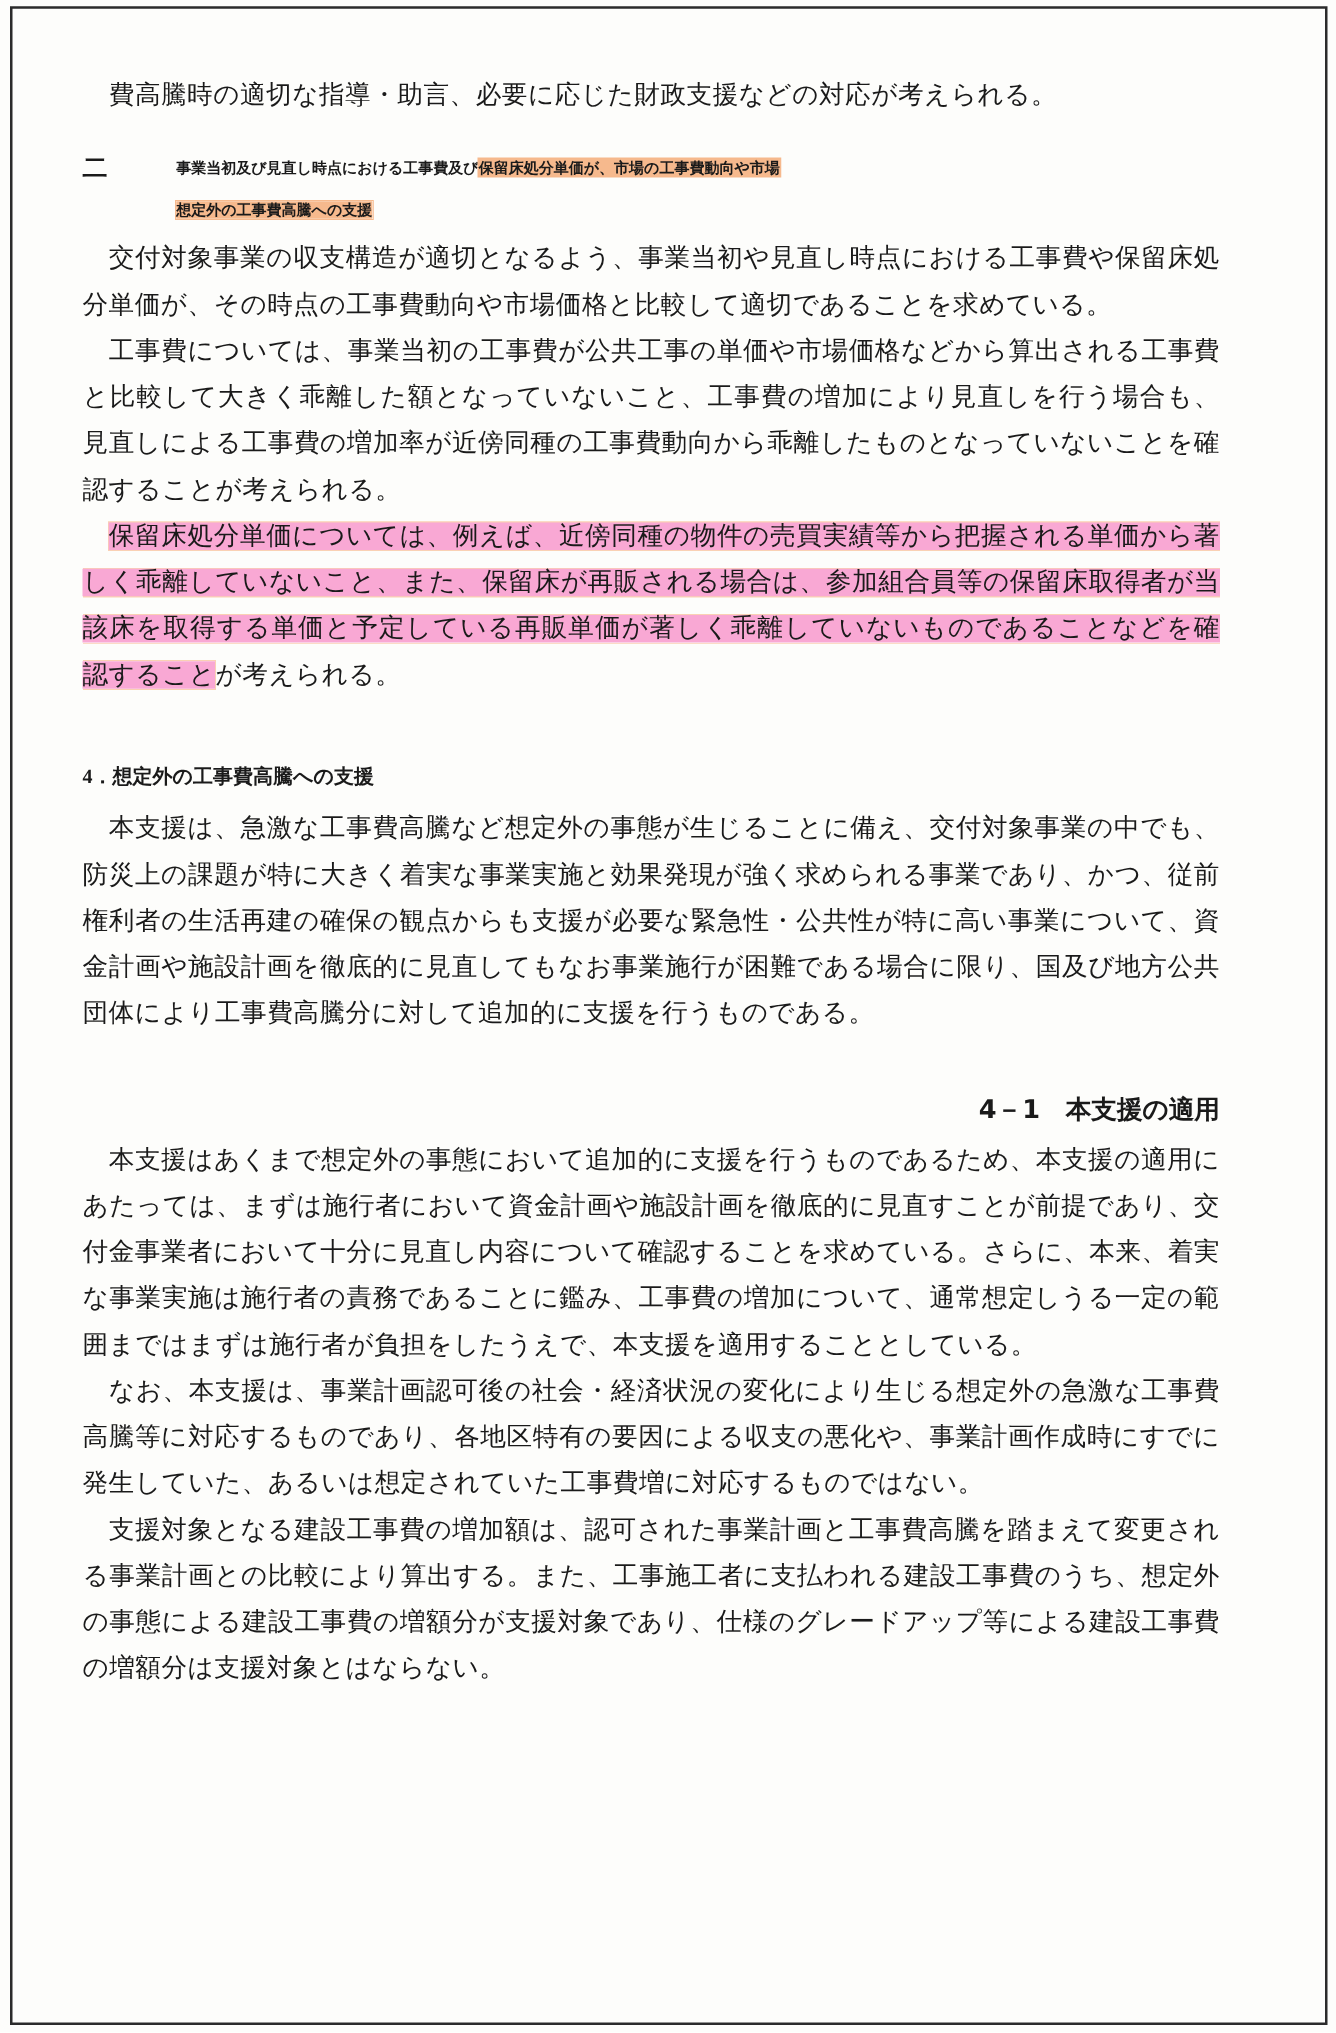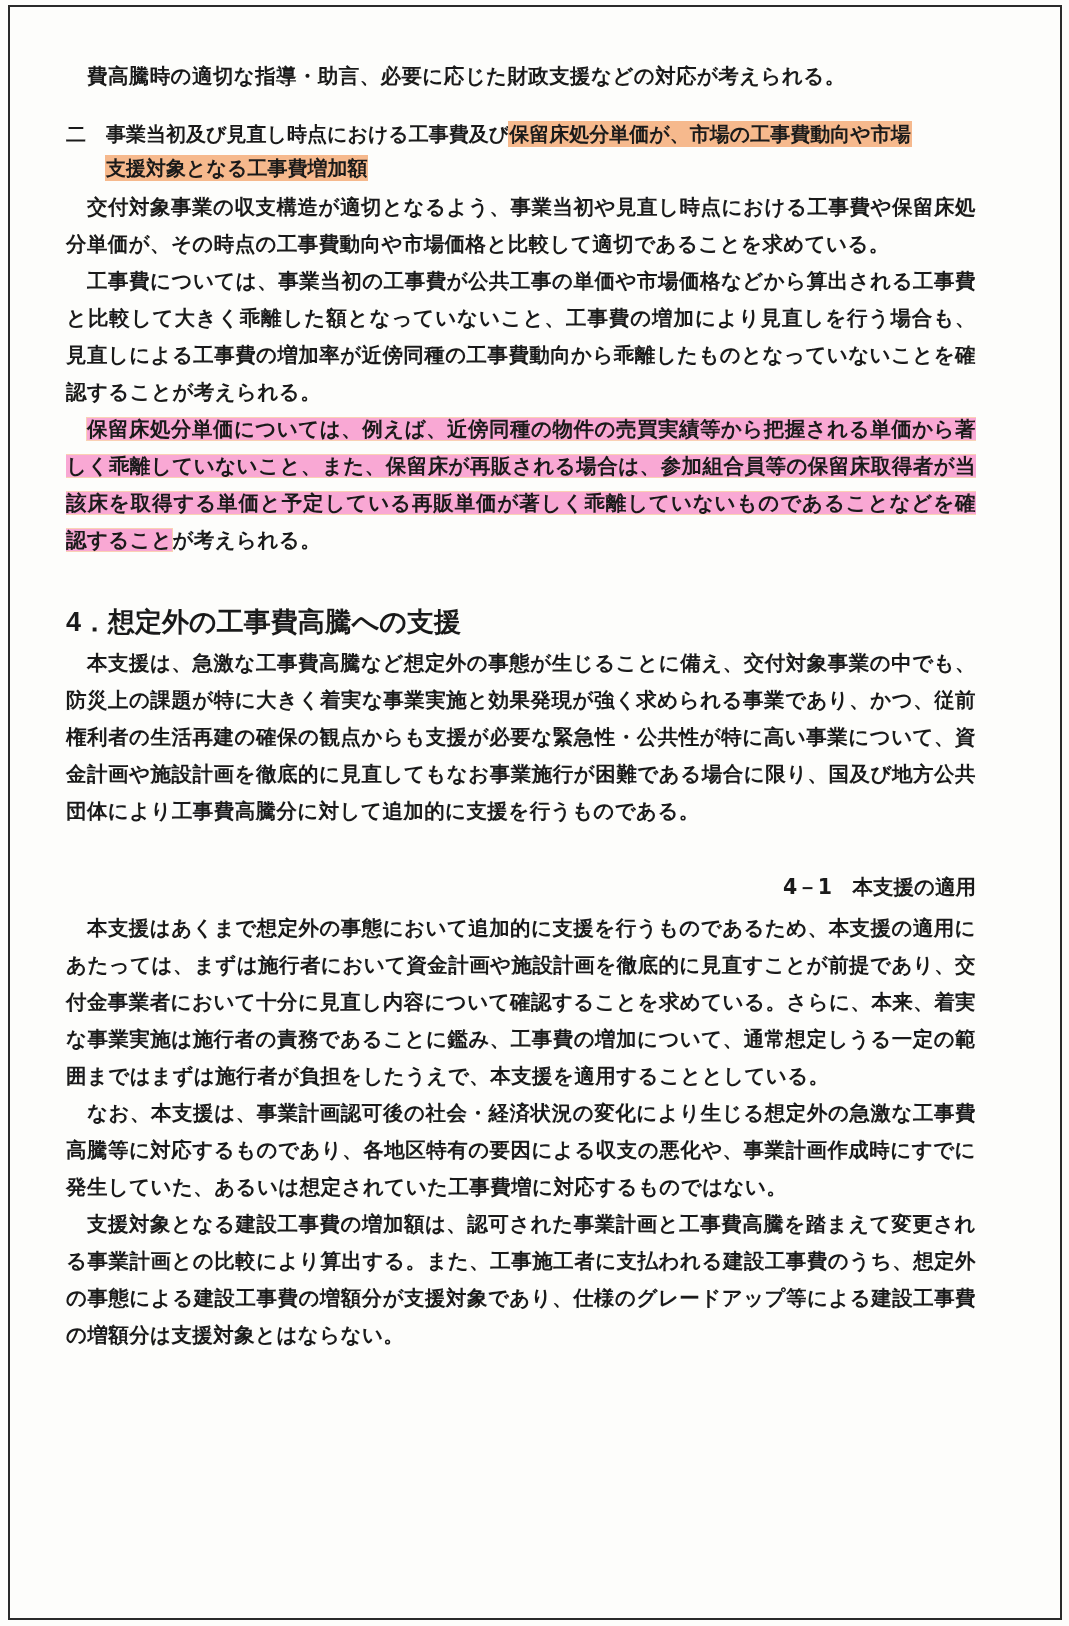--- a/index.html
+++ b/index.html
@@ -29,21 +29,21 @@
   }
   .content {
     position: absolute;
     left: 66px;
     top: 58px;
     width: 910px;
   }
   p, h2, h3 {
     margin: 0;
     padding: 0;
-    font-weight: bold;
+    font-weight: normal;
   }
   .body-text {
     font-size: 20.5px;
     line-height: 37px;
     text-align: justify;
     text-justify: inter-ideograph;
     letter-spacing: 0.4px;
   }
   .indent {
     text-indent: 21px;
@@ -60,37 +60,38 @@
     padding-right: 20px;
     font-family: "DejaVu Sans", "Liberation Sans", sans-serif;
     font-weight: bold;
     font-size: 20px;
     line-height: 34px;
   }
   .heading-2 .txt {
     flex: 1 1 auto;
     font-family: "DejaVu Sans", "Liberation Sans", sans-serif;
     font-weight: bold;
-    font-size: 20px;
+    font-size: 12px;
     line-height: 34px;
     text-align: justify;
     text-justify: inter-ideograph;
+    margin-left: 35px;
   }
   .hl {
     background: #f6b98d;
     box-shadow: 0 0 0 1px #f6b98d;
   }
   .hl-soft {
     background: #f9a8d4;
     box-shadow: 0 0 0 1px #fad1b4;
   }
   .sec-heading {
-    font-family: Liberation Sans, sans-serif;
+    font-family: Liberation Serif, serif;
     font-weight: bold;
-    font-size: 27px;
+    font-size: 16px;
     line-height: 34px;
     margin-top: 46px;
     margin-bottom: 6px;
   }
   .sub-heading {
     font-family: "DejaVu Sans", "Liberation Sans", sans-serif;
     font-weight: bold;
     font-size: 20.5px;
     line-height: 34px;
     margin-top: 40px;
@@ -103,21 +104,21 @@
 
 <div class="page">
   <div class="page-border"></div>
 
   <div class="content">
 
     <p class="body-text indent">費高騰時の適切な指導・助言、必要に応じた財政支援などの対応が考えられる。</p>
 
     <div class="heading-2">
       <span class="num">二</span>
-      <span class="txt"><span>事業当初及び見直し時点における工事費及び</span><span class="hl">保留床処分単価が、市場の工事費動向や市場</span><br><span class="hl">支援対象となる工事費増加額</span></span>
+      <span class="txt"><span>事業当初及び見直し時点における工事費及び</span><span class="hl">保留床処分単価が、市場の工事費動向や市場</span><br><span class="hl">想定外の工事費高騰への支援</span></span>
     </div>
 
     <p class="body-text indent">交付対象事業の収支構造が適切となるよう、事業当初や見直し時点における工事費や保留床処分単価が、その時点の工事費動向や市場価格と比較して適切であることを求めている。</p>
 
     <p class="body-text indent">工事費については、事業当初の工事費が公共工事の単価や市場価格などから算出される工事費と比較して大きく乖離した額となっていないこと、工事費の増加により見直しを行う場合も、見直しによる工事費の増加率が近傍同種の工事費動向から乖離したものとなっていないことを確認することが考えられる。</p>
 
     <p class="body-text indent"><span class="hl-soft">保留床処分単価については、例えば、近傍同種の物件の売買実績等から把握される単価から著しく乖離していないこと、また、保留床が再販される場合は、参加組合員等の保留床取得者が当該床を取得する単価と予定している再販単価が著しく乖離していないものであることなどを確認すること</span><span>が考えられる。</span></p>
 
     <h2 class="sec-heading">4．想定外の工事費高騰への支援</h2>
 

